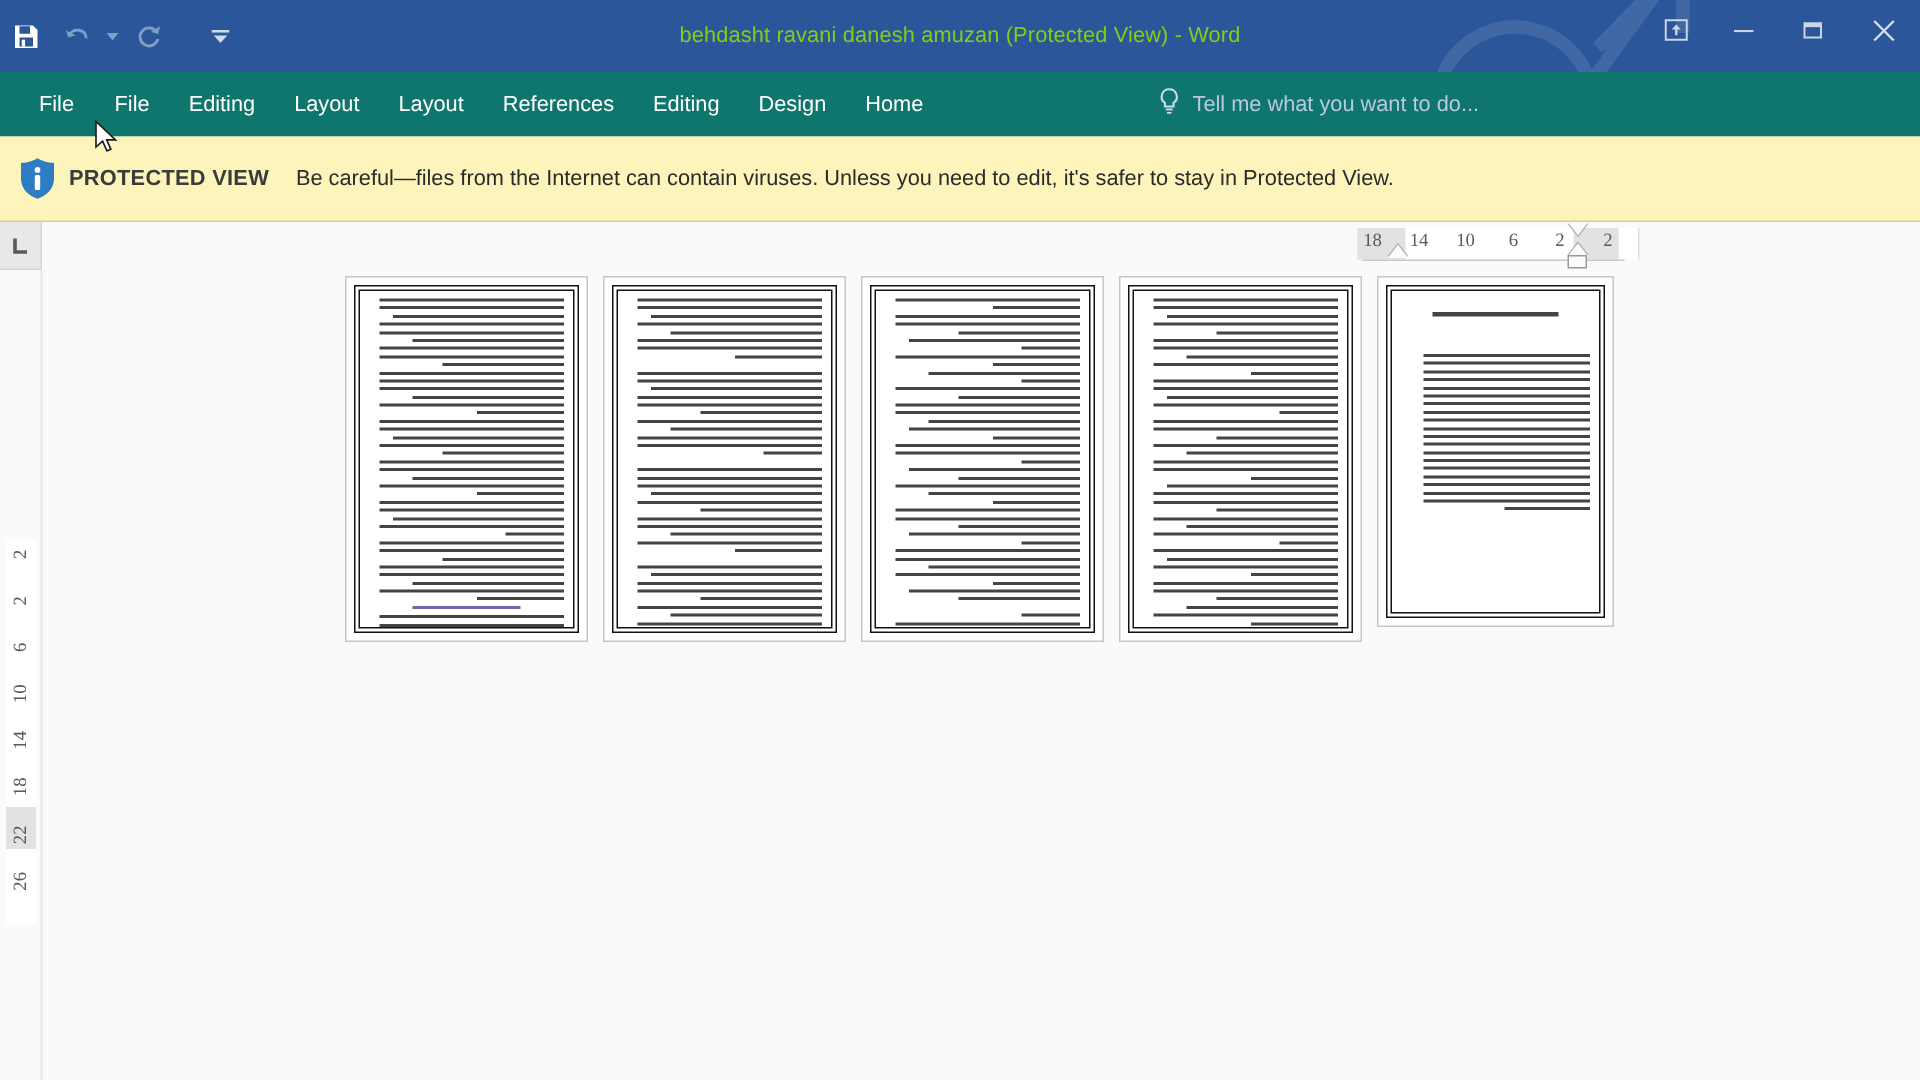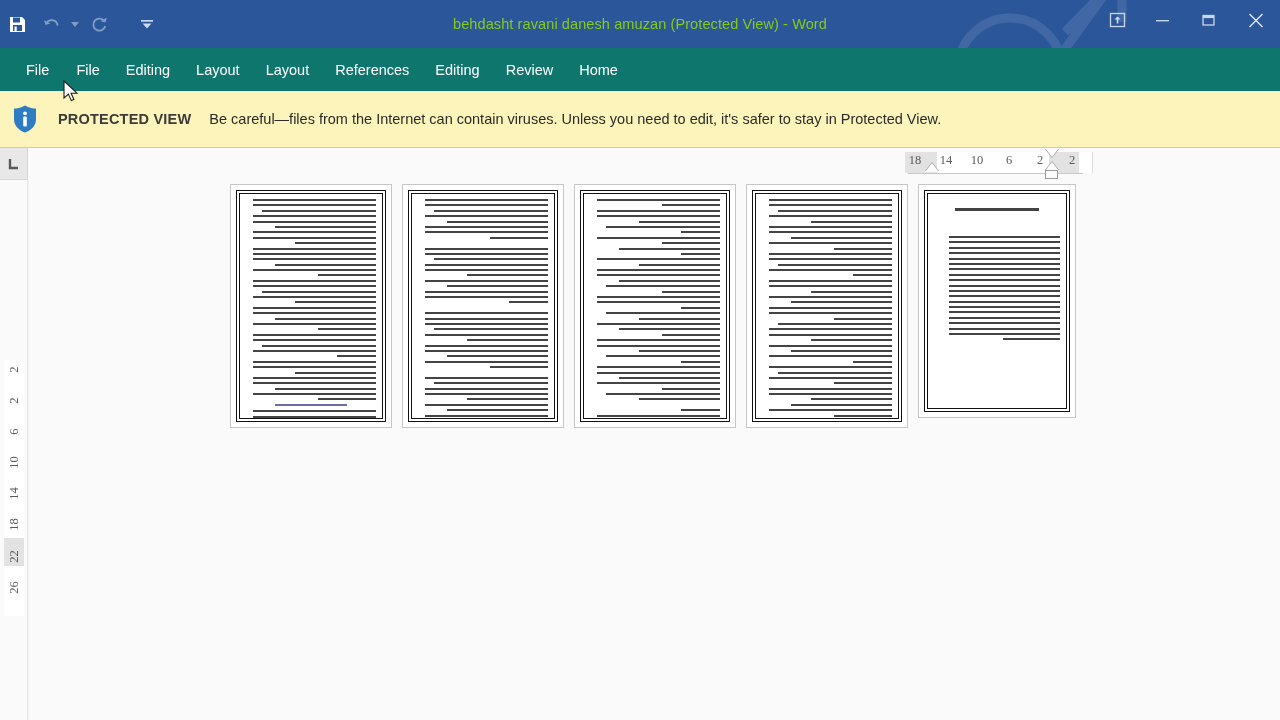--- a/index.html
+++ b/index.html
@@ -65,21 +65,21 @@
 
   
   .pvbar {
     position: absolute; top: 91px; left: 0; width: 1280px; height: 57px;
     background: #fcf4ba; border-bottom: 1px solid #d7cf90;
     display: flex; align-items: center;
   }
   .pv-shield { margin-left: 8px; width: 34px; display: flex; justify-content: center; }
   .pv-label {
     font-size: 14.5px; font-weight: bold; color: #3b3b3b;
-    letter-spacing: .2px; margin-left: 16px; white-space: nowrap;
+    letter-spacing: .2px; margin-left: 4px; white-space: nowrap;
   }
   .pv-msg {
     font-size: 14.5px; color: #2b2b2b; line-height: 21px;
     margin-left: 18px; width: 860px;
   }
   .enable-btn {
     position: absolute; right: 58px; top: 103px;
     background: #fdfdfd; border: 1px solid #a9a9a9;
     font-size: 14px; color: #1b1b1b;
     padding: 7px 16px; white-space: nowrap;
@@ -264,24 +264,34 @@
 
   <div class="tabstrip">
     <div class="tabs">
       <div class="tab file">File</div>
       <div class="tab">File</div>
       <div class="tab">Editing</div>
       <div class="tab">Layout</div>
       <div class="tab">Layout</div>
       <div class="tab">References</div>
       <div class="tab">Editing</div>
-      <div class="tab">Review</div>
+      <div class="tab">Design</div>
       <div class="tab">Home</div>
     </div>
 
+    <div class="tellme">
+      <span>
+        <svg width="15" height="19" viewBox="0 0 15 19">
+            <path d="M7.5 1.5 A5 5 0 0 0 4.6 10.6 L4.6 13 L10.4 13 L10.4 10.6 A5 5 0 0 0 7.5 1.5 Z" fill="none" stroke="#cbd9ea" stroke-width="1.4"></path>
+            <rect x="5.2" y="14.3" width="4.6" height="1.3" fill="#cbd9ea"></rect>
+            <rect x="6" y="16.6" width="3" height="1.2" fill="#cbd9ea"></rect>
+          </svg>
+      </span>
+      <span>Tell me what you want to do...</span>
+    </div>
 
   </div>
 
   <div class="pvbar">
     <div class="pv-shield">
       <svg width="26" height="30" viewBox="0 0 26 30">
           <path d="M13 1.5 C9 4, 4.5 4.6, 2 4.6 L2 15 C2 22.5, 7.5 26.6, 13 28.5 C18.5 26.6, 24 22.5, 24 15 L24 4.6 C21.5 4.6, 17 4, 13 1.5 Z" fill="#2e7cc4"></path>
           <circle cx="13" cy="9.3" r="1.9" fill="#ffffff"></circle>
           <rect x="11.2" y="12.6" width="3.6" height="10" rx="1" fill="#ffffff"></rect>
         </svg>

